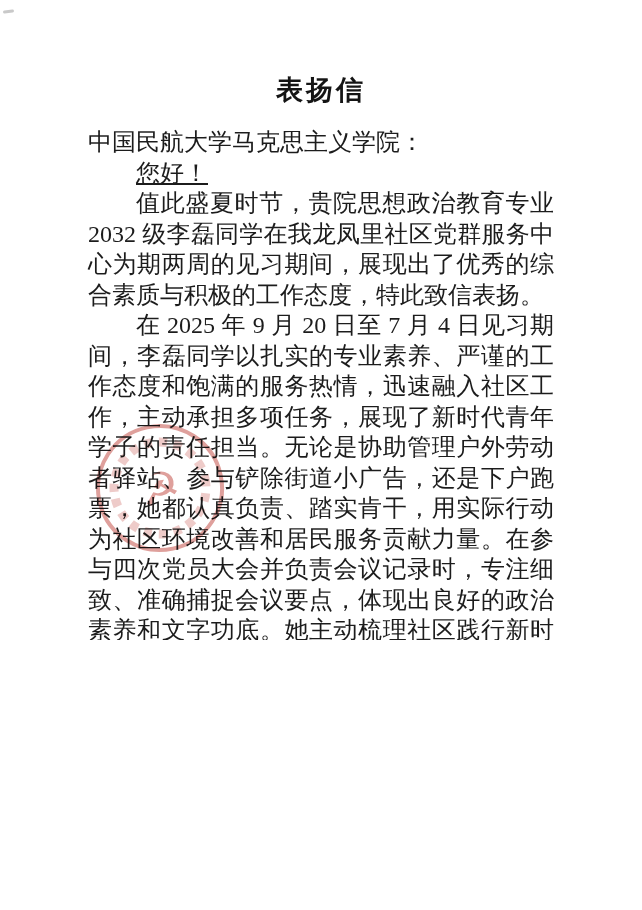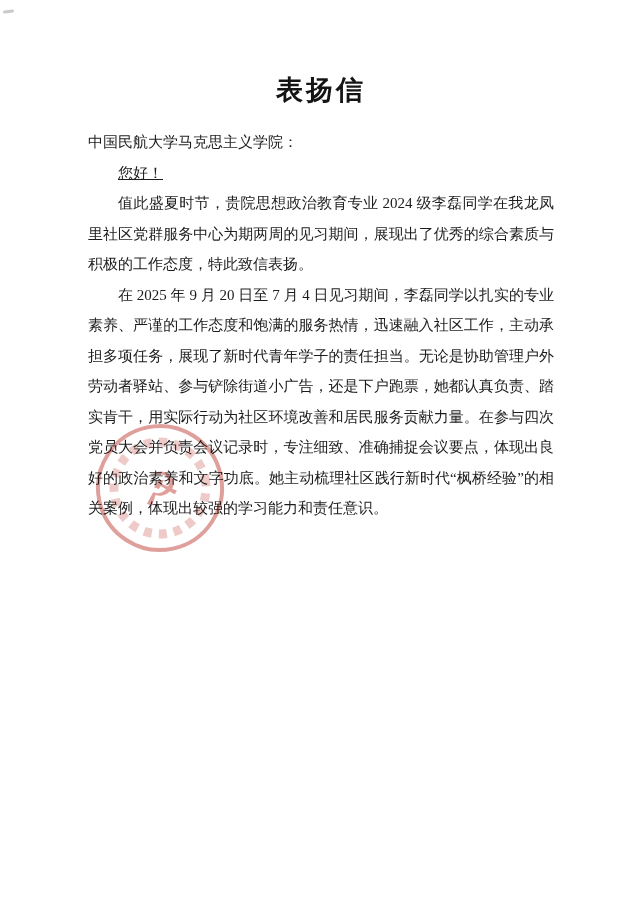--- a/index.html
+++ b/index.html
@@ -21,21 +21,21 @@
     font-family:"DejaVu Sans","Liberation Sans",sans-serif;
     font-weight:bold;
     font-size:27px;
     line-height:32px;
     letter-spacing:3px;
     text-align:center;
     color:#141414;
     margin:0 0 21px 0;
   }
   .body-text{
-    font-size:15px;
+    font-size:24px;
     line-height:30.5px;
     text-align:justify;
     text-justify:inter-character;
   }
   .salutation{margin:0;}
   .greeting{margin:0;text-indent:2em;text-decoration:underline;}
   .para{margin:0;text-indent:2em;}
   
   .stamp{
     position:absolute;
@@ -64,21 +64,21 @@
 
   <div class="content">
     <h1 class="title">表扬信</h1>
 
     <div class="body-text">
       <p class="salutation">中国民航大学马克思主义学院：</p>
       <p class="greeting">您好！</p>
 
       <div>
 
-          <p class="para">值此盛夏时节，贵院思想政治教育专业 2024 级李磊同学在我龙凤里社区党群服务中心为期两周的见习期间，展现出了优秀的综合素质与积极的工作态度，特此致信表扬。</p>
+          <p class="para">值此盛夏时节，贵院思想政治教育专业 2032 级李磊同学在我龙凤里社区党群服务中心为期两周的见习期间，展现出了优秀的综合素质与积极的工作态度，特此致信表扬。</p>
 
           <p class="para">在 2025 年 9 月 20 日至 7 月 4 日见习期间，李磊同学以扎实的专业素养、严谨的工作态度和饱满的服务热情，迅速融入社区工作，主动承担多项任务，展现了新时代青年学子的责任担当。无论是协助管理户外劳动者驿站、参与铲除街道小广告，还是下户跑票，她都认真负责、踏实肯干，用实际行动为社区环境改善和居民服务贡献力量。在参与四次党员大会并负责会议记录时，专注细致、准确捕捉会议要点，体现出良好的政治素养和文字功底。她主动梳理社区践行新时代“枫桥经验”的相关案例，体现出较强的学习能力和责任意识。</p>
 
         </div>
     </div>
   </div>
 
   <svg class="stamp" viewBox="0 0 170 170">
     <g transform="rotate(-12 85 85)">
       <circle cx="85" cy="85" r="62" fill="none" stroke-width="4" stroke="#c4524a"></circle>

